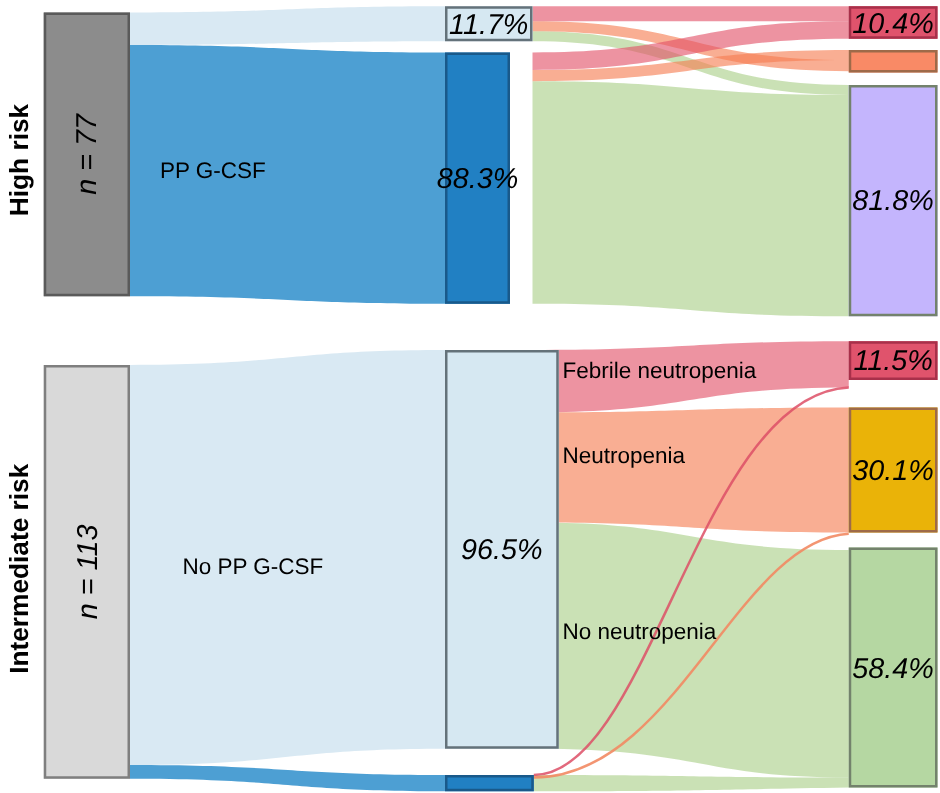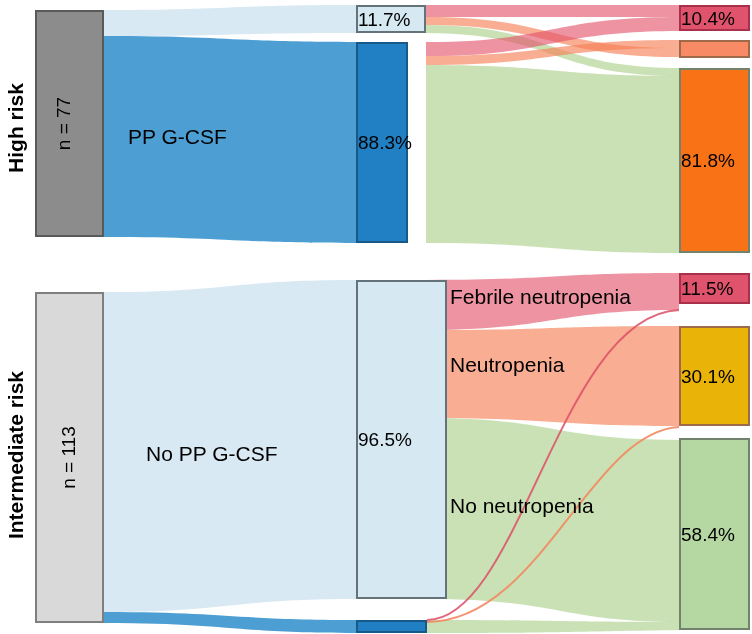--- a/index.html
+++ b/index.html
@@ -11,48 +11,50 @@
     color:#000;
     overflow:hidden;
   }
   #flows{position:absolute;left:0;top:0;z-index:0;}
   .node{
     position:absolute;
     box-sizing:border-box;
     border:2px solid #555;
     display:flex;
     align-items:center;
-    font-size:19px;
+    justify-content:center;
+    font-size:23px;
     line-height:1;
     z-index:2;
+    font-style:italic;
   }
   .bar-high   {left:35px; top:10px;  width:69px; height:227px; background:#8c8c8c; border-color:#5a5a5a;}
   .bar-int    {left:35px; top:292px; width:69px; height:331px; background:#d9d9d9; border-color:#7f7f7f;}
   .node-117   {left:356px;top:5px;   width:70px; height:28px;  background:#d6e8f2; border-color:#64727a;}
   .node-883   {left:356px;top:42px;  width:52px; height:201px; background:#2180c3; border-color:#19598a;}
   .node-965   {left:356px;top:280px; width:91px; height:319px; background:#d6e8f2; border-color:#64727a;}
   .node-smblue{left:356px;top:620px; width:71px; height:13px;  background:#2180c3; border-color:#19598a;}
   .node-104   {left:679px;top:5px;   width:71px; height:26px;  background:#e0536c; border-color:#a8304a;}
   .node-orgh  {left:679px;top:40px;  width:71px; height:18px;  background:#f98a66; border-color:#9e6a49;}
-  .node-818   {left:679px;top:68px;  width:71px; height:185px; background:#f97316; border-color:#73826c;}
+  .node-818   {left:679px;top:68px;  width:71px; height:185px; background:#c4b5fd; border-color:#73826c;}
   .node-115   {left:679px;top:273px; width:71px; height:31px;  background:#e0536c; border-color:#a8304a;}
   .node-301   {left:679px;top:326px; width:71px; height:100px; background:#eab308; border-color:#9e6a49;}
   .node-584   {left:679px;top:438px; width:71px; height:192px; background:#b5d7a2; border-color:#73826c;}
   .vert{transform:rotate(-90deg);white-space:nowrap;}
   .risk-label{
     position:absolute;
     font-size:21px;font-weight:bold;white-space:nowrap;
     transform:translate(-50%,-50%) rotate(-90deg);
     z-index:2;
   }
   .risk-high{left:16px;top:128px;}
   .risk-int {left:16px;top:455px;}
   .flow-label{
     position:absolute;
-    font-size:21px;white-space:nowrap;
+    font-size:18px;white-space:nowrap;
     transform:translateY(-50%);
     z-index:2;
   }
   .lbl-ppgcsf {left:128px;top:137px;}
   .lbl-noppgcsf{left:128px;top:454px;margin-left:18px;}
   .lbl-febrile{left:450px;top:297px;}
   .lbl-neutro {left:450px;top:365px;}
   .lbl-noneutro{left:450px;top:506px;}
 </style>
 </head>

